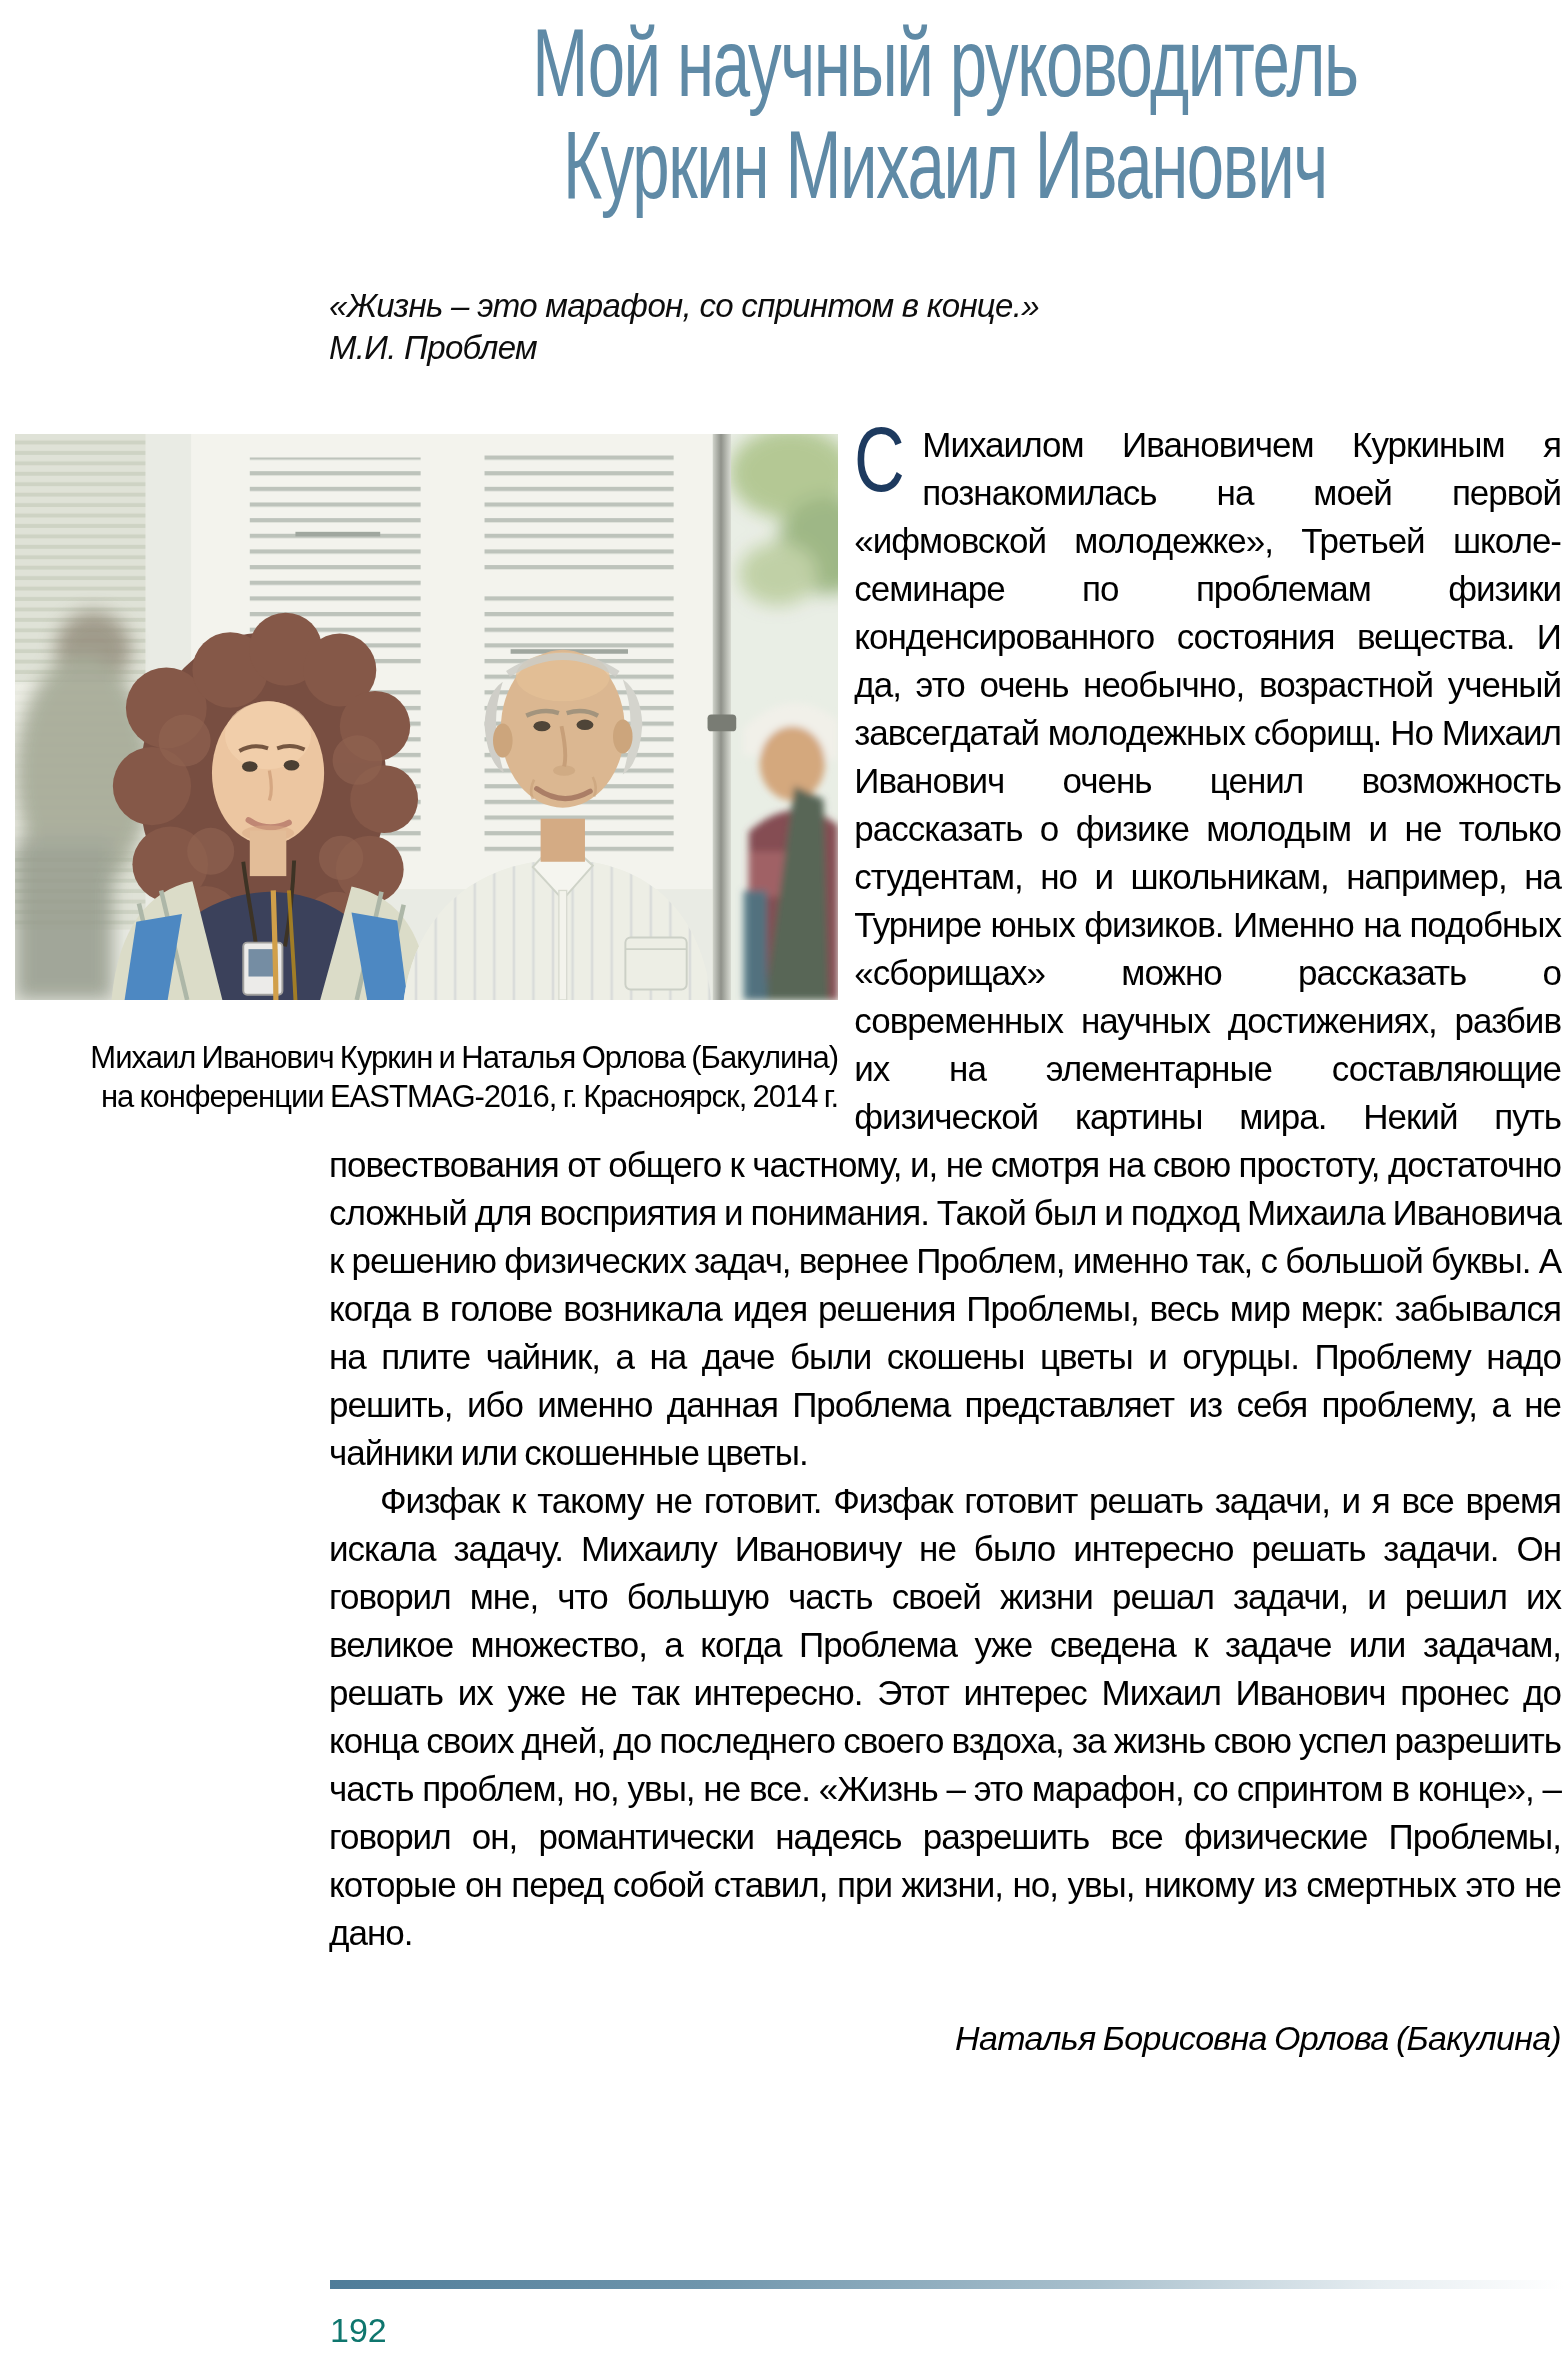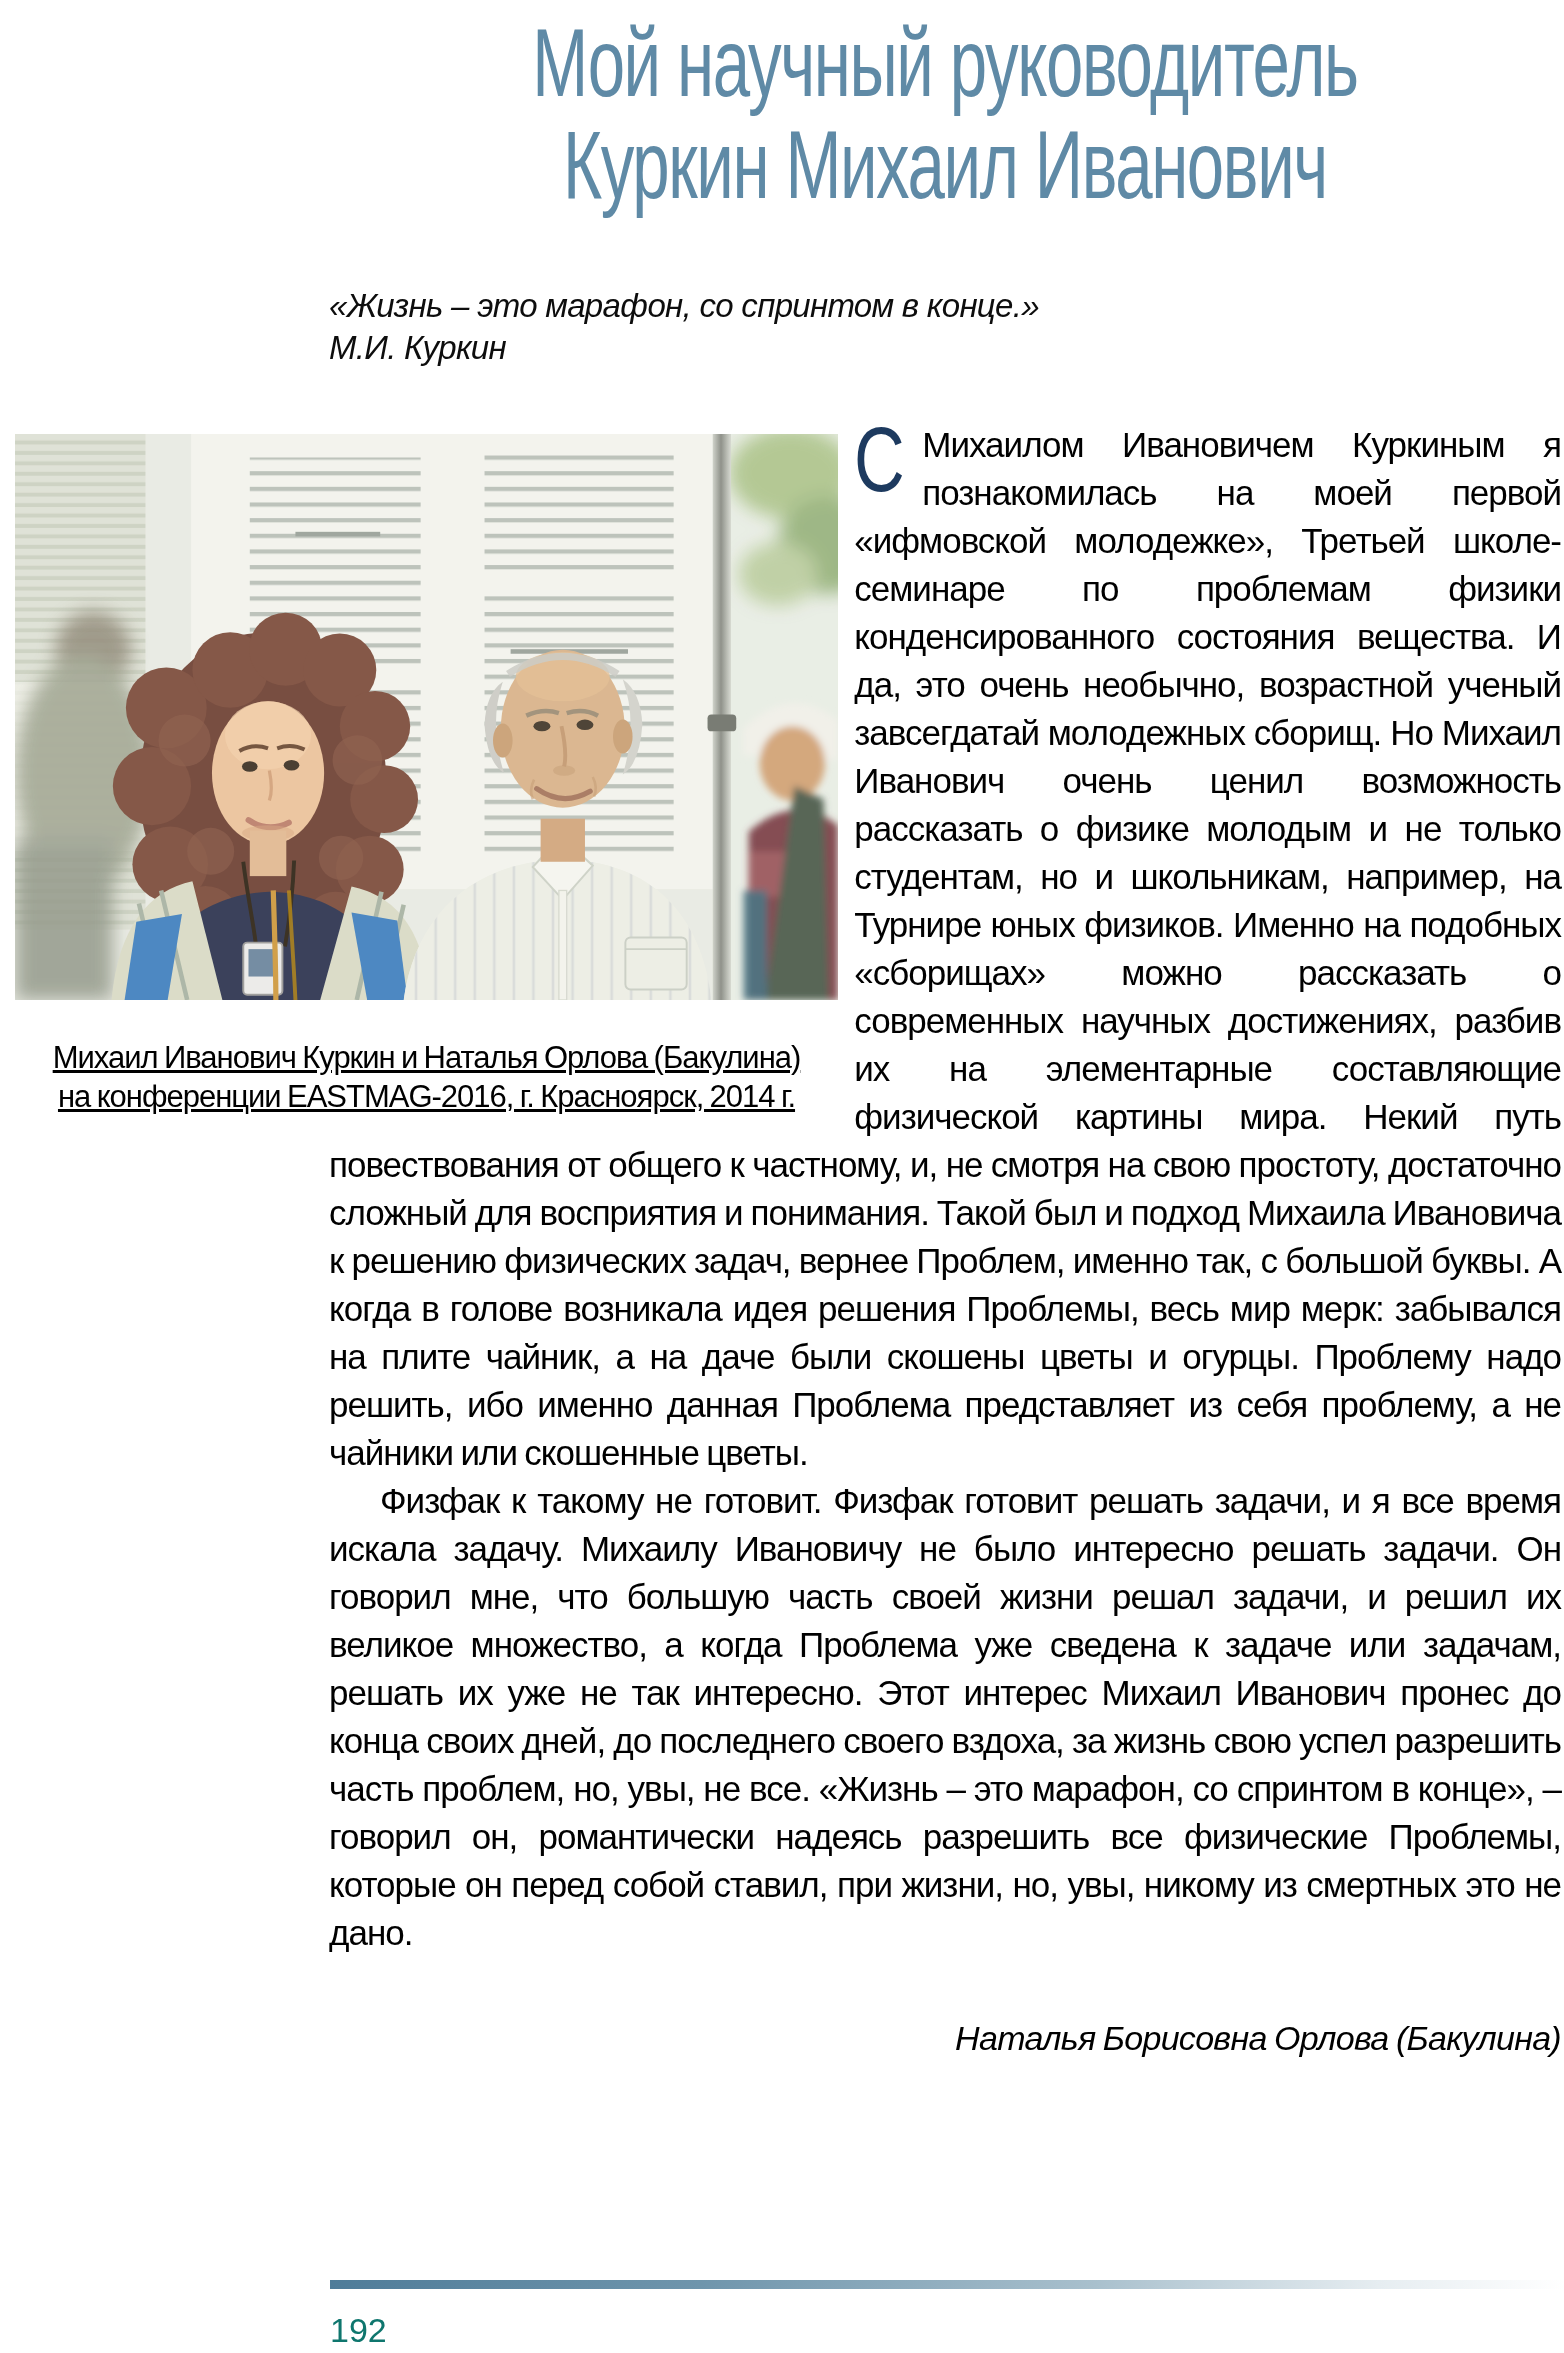--- a/index.html
+++ b/index.html
@@ -59,23 +59,22 @@
     width: 823px; height: 566px;
     background: #e9ece6;
     overflow: hidden;
   }
   .photo svg { display: block; }
   .photo-caption {
     margin-top: 38px;
     font-size: 31px;
     line-height: 39px;
     letter-spacing: -1px;
-    text-align: center;
+    text-align: right;
     text-indent: 0;
-    text-decoration: underline;
   }
   .p1, .p2 { margin: 0; padding: 0; }
   .p2 { text-indent: 51px; }
   .dropcap {
     float: left;
     width: 51px;
     font-size: 90px;
     line-height: 68px;
     color: #1d3a5f;
     transform: scaleX(0.78);
@@ -110,21 +109,21 @@
 
 <div class="page">
 
   <h1 class="title">
     <span class="title-line">Мой научный руководитель</span>
     <span class="title-line">Куркин Михаил Иванович</span>
   </h1>
 
   <div class="epigraph">
     <div>«Жизнь – это марафон, со спринтом в конце.»</div>
-    <div>М.И. Куркин</div>
+    <div>М.И. Проблем</div>
   </div>
 
   <div class="article">
 
     <figure class="photo-figure" style="margin-block:13px 0; margin-inline:-314px 16.3px;">
       <div class="photo">
         <svg width="823" height="566" viewBox="0 0 1262 868" xmlns="http://www.w3.org/2000/svg">
           <defs>
             <pattern id="plines" width="360" height="24" patternUnits="userSpaceOnUse">
               <rect x="0" y="9" width="300" height="6.5" fill="#b9c0ba"></rect>

